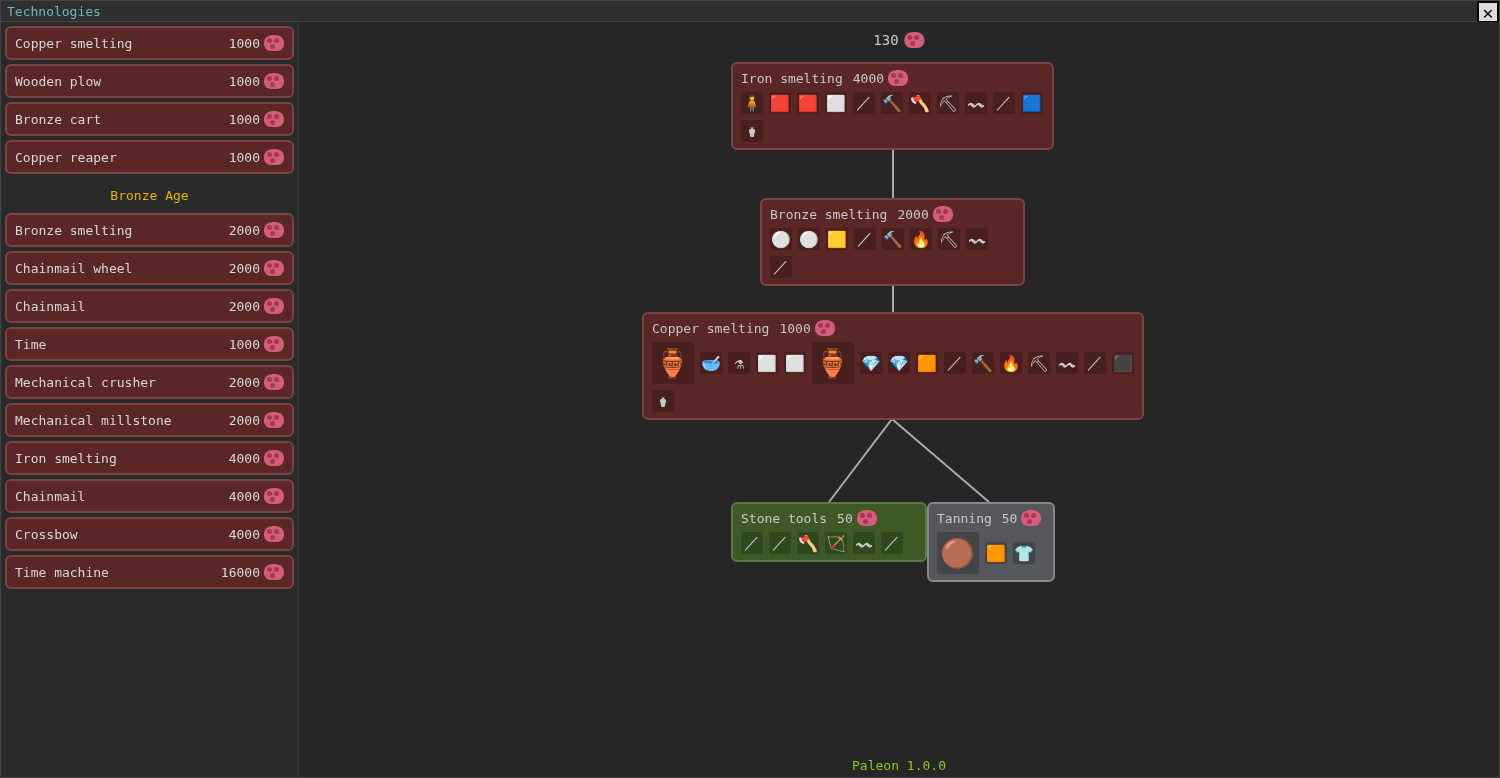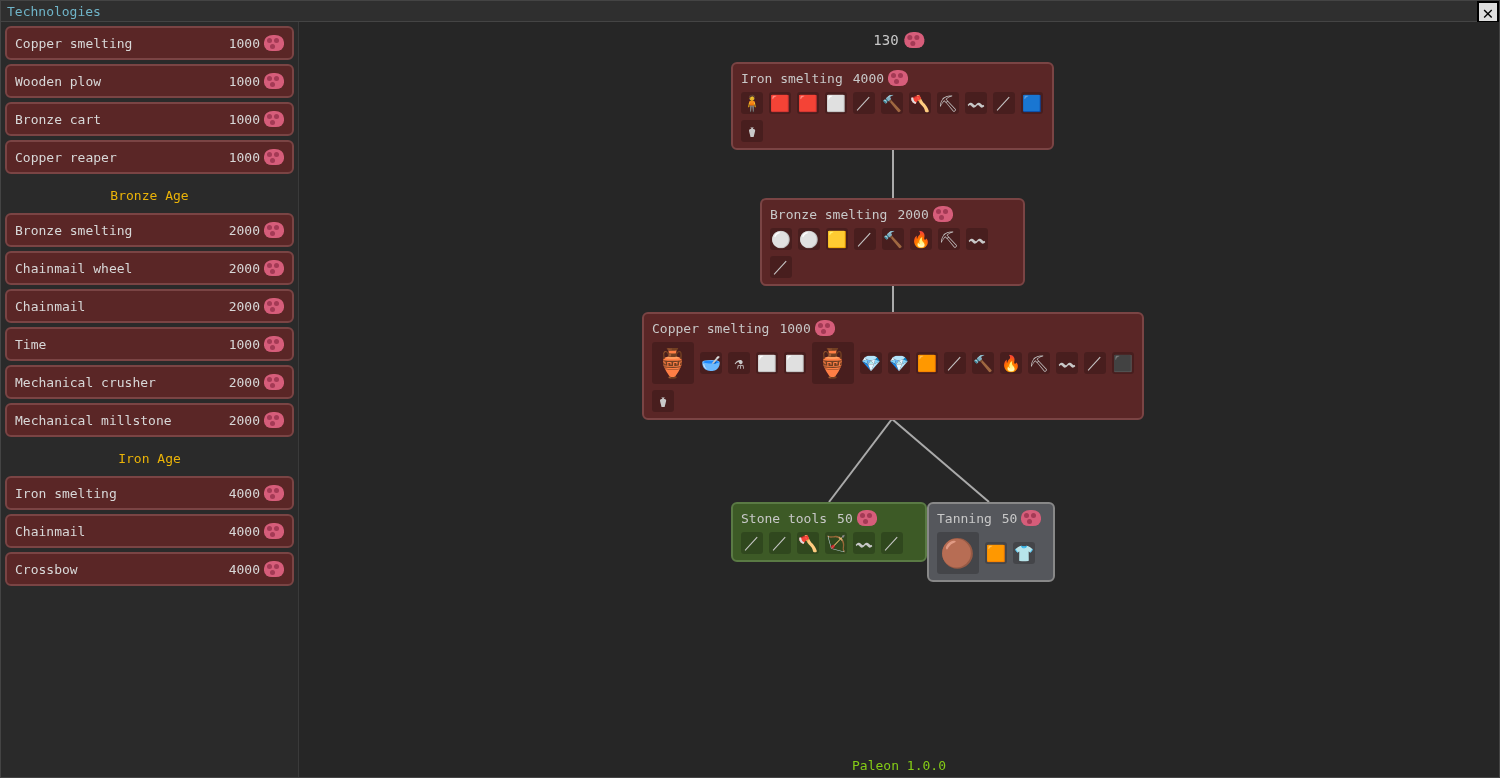--- a/index.html
+++ b/index.html
@@ -109,39 +109,45 @@
             <span class="brain"></span>
           </span>
         </div>
         <div class="tech-item">
           <span class="name">Mechanical millstone</span>
           <span class="cost">
             <span>2000</span>
             <span class="brain"></span>
           </span>
         </div>
-        <div class="age-header">Iron Age</div>
         <div class="tech-item">
           <span class="name">Iron smelting</span>
           <span class="cost">
             <span>4000</span>
             <span class="brain"></span>
           </span>
         </div>
         <div class="tech-item">
           <span class="name">Chainmail</span>
           <span class="cost">
             <span>4000</span>
             <span class="brain"></span>
           </span>
         </div>
         <div class="tech-item">
           <span class="name">Crossbow</span>
           <span class="cost">
             <span>4000</span>
+            <span class="brain"></span>
+          </span>
+        </div>
+        <div class="tech-item">
+          <span class="name">Time machine</span>
+          <span class="cost">
+            <span>16000</span>
             <span class="brain"></span>
           </span>
         </div>
       </div>
 
     <div class="main-view">
       <div class="research-points">
         <span>130</span>
         <span class="brain"></span>
       </div>

